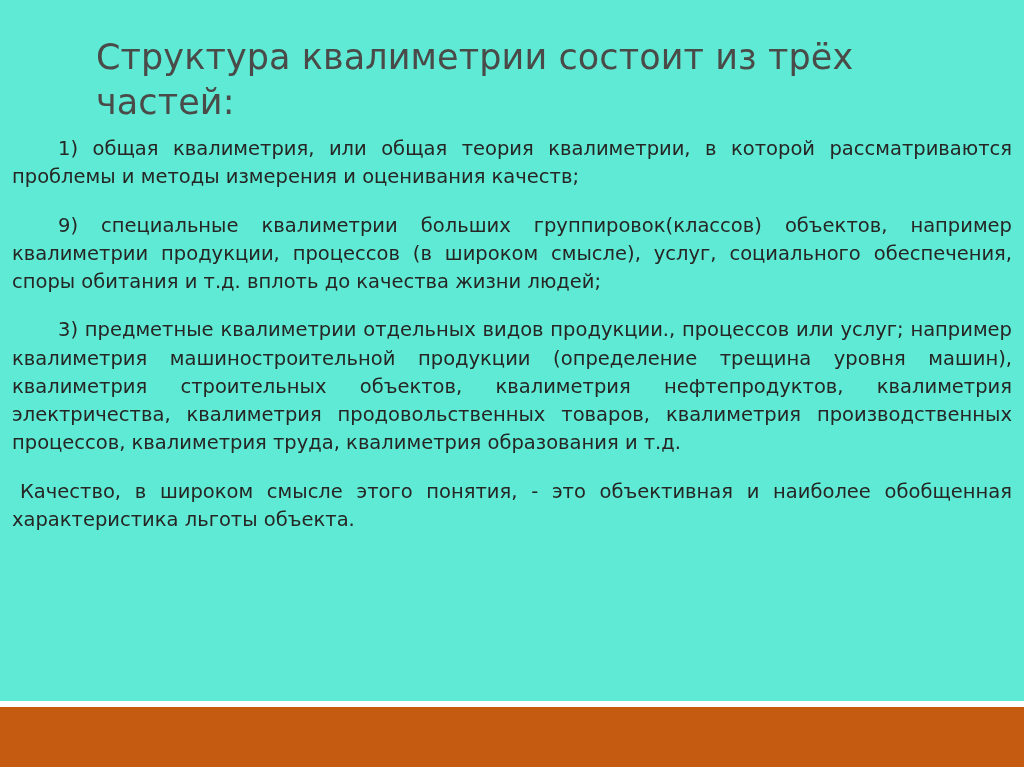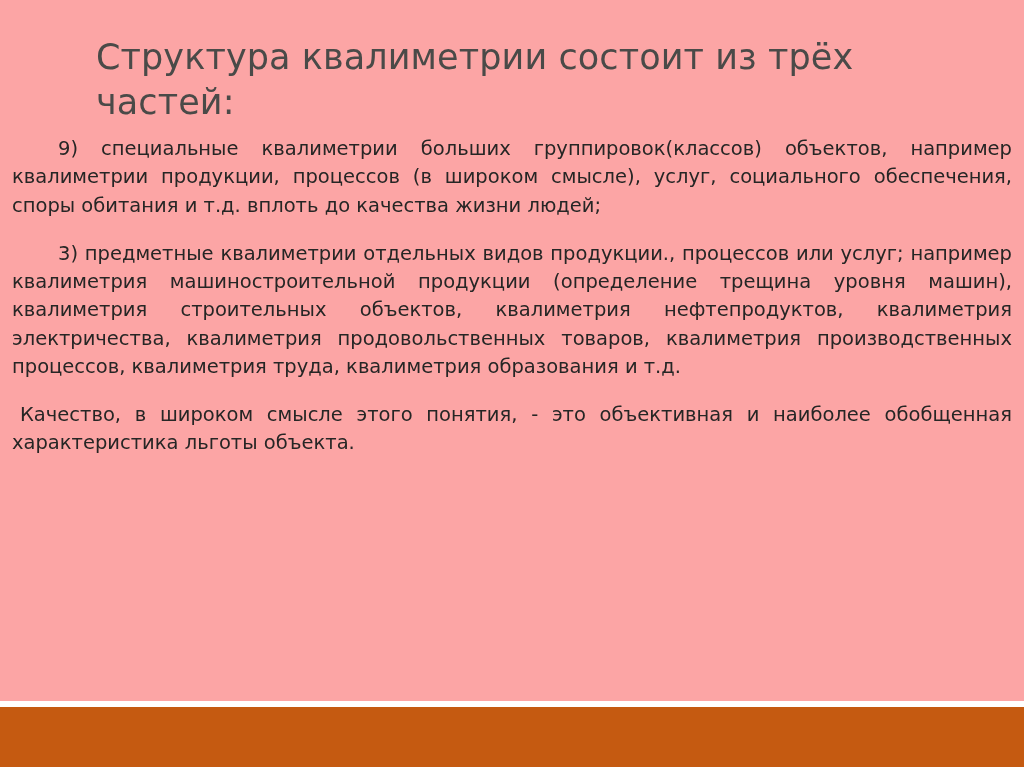--- a/index.html
+++ b/index.html
@@ -10,21 +10,21 @@
     width: 1024px;
     height: 767px;
     background: #ffffff;
     font-family: "DejaVu Sans", "Liberation Sans", sans-serif;
     overflow: hidden;
   }
   .slide {
     position: relative;
     width: 1024px;
     height: 767px;
-    background: #fca5a5;
+    background: #5eead4;
     box-sizing: border-box;
   }
   .slide-title {
     position: absolute;
     left: 96px;
     top: 12px;
     width: 880px;
     font-size: 35px;
     line-height: 1.26;
     color: #4a4a48;
@@ -72,20 +72,21 @@
   }
 </style>
 </head>
 <body>
 
 <div class="slide">
 
   <h1 class="slide-title">Структура квалиметрии состоит из трёх частей:</h1>
 
   <div class="body-area">
+    <p class="para p-indent">1) общая квалиметрия, или общая теория квалиметрии, в которой рассматриваются проблемы и методы измерения и оценивания качеств;</p>
     <p class="para p-indent">9) специальные квалиметрии больших группировок(классов) объектов, например квалиметрии продукции, процессов (в широком смысле), услуг, социального обеспечения, споры обитания и т.д. вплоть до качества жизни людей;</p>
     <p class="para p-indent">3) предметные квалиметрии отдельных видов продукции., процессов или услуг; например квалиметрия машиностроительной продукции (определение трещина уровня машин), квалиметрия строительных объектов, квалиметрия нефтепродуктов, квалиметрия электричества, квалиметрия продовольственных товаров, квалиметрия производственных процессов, квалиметрия труда, квалиметрия образования и т.д.</p>
     <p class="para p-indent-small last"> Качество, в широком смысле этого понятия, - это объективная и наиболее обобщенная характеристика льготы объекта.</p>
   </div>
 
   <div class="footer-bar-top"></div>
   <div class="footer-bar"></div>
 
 </div>
 

